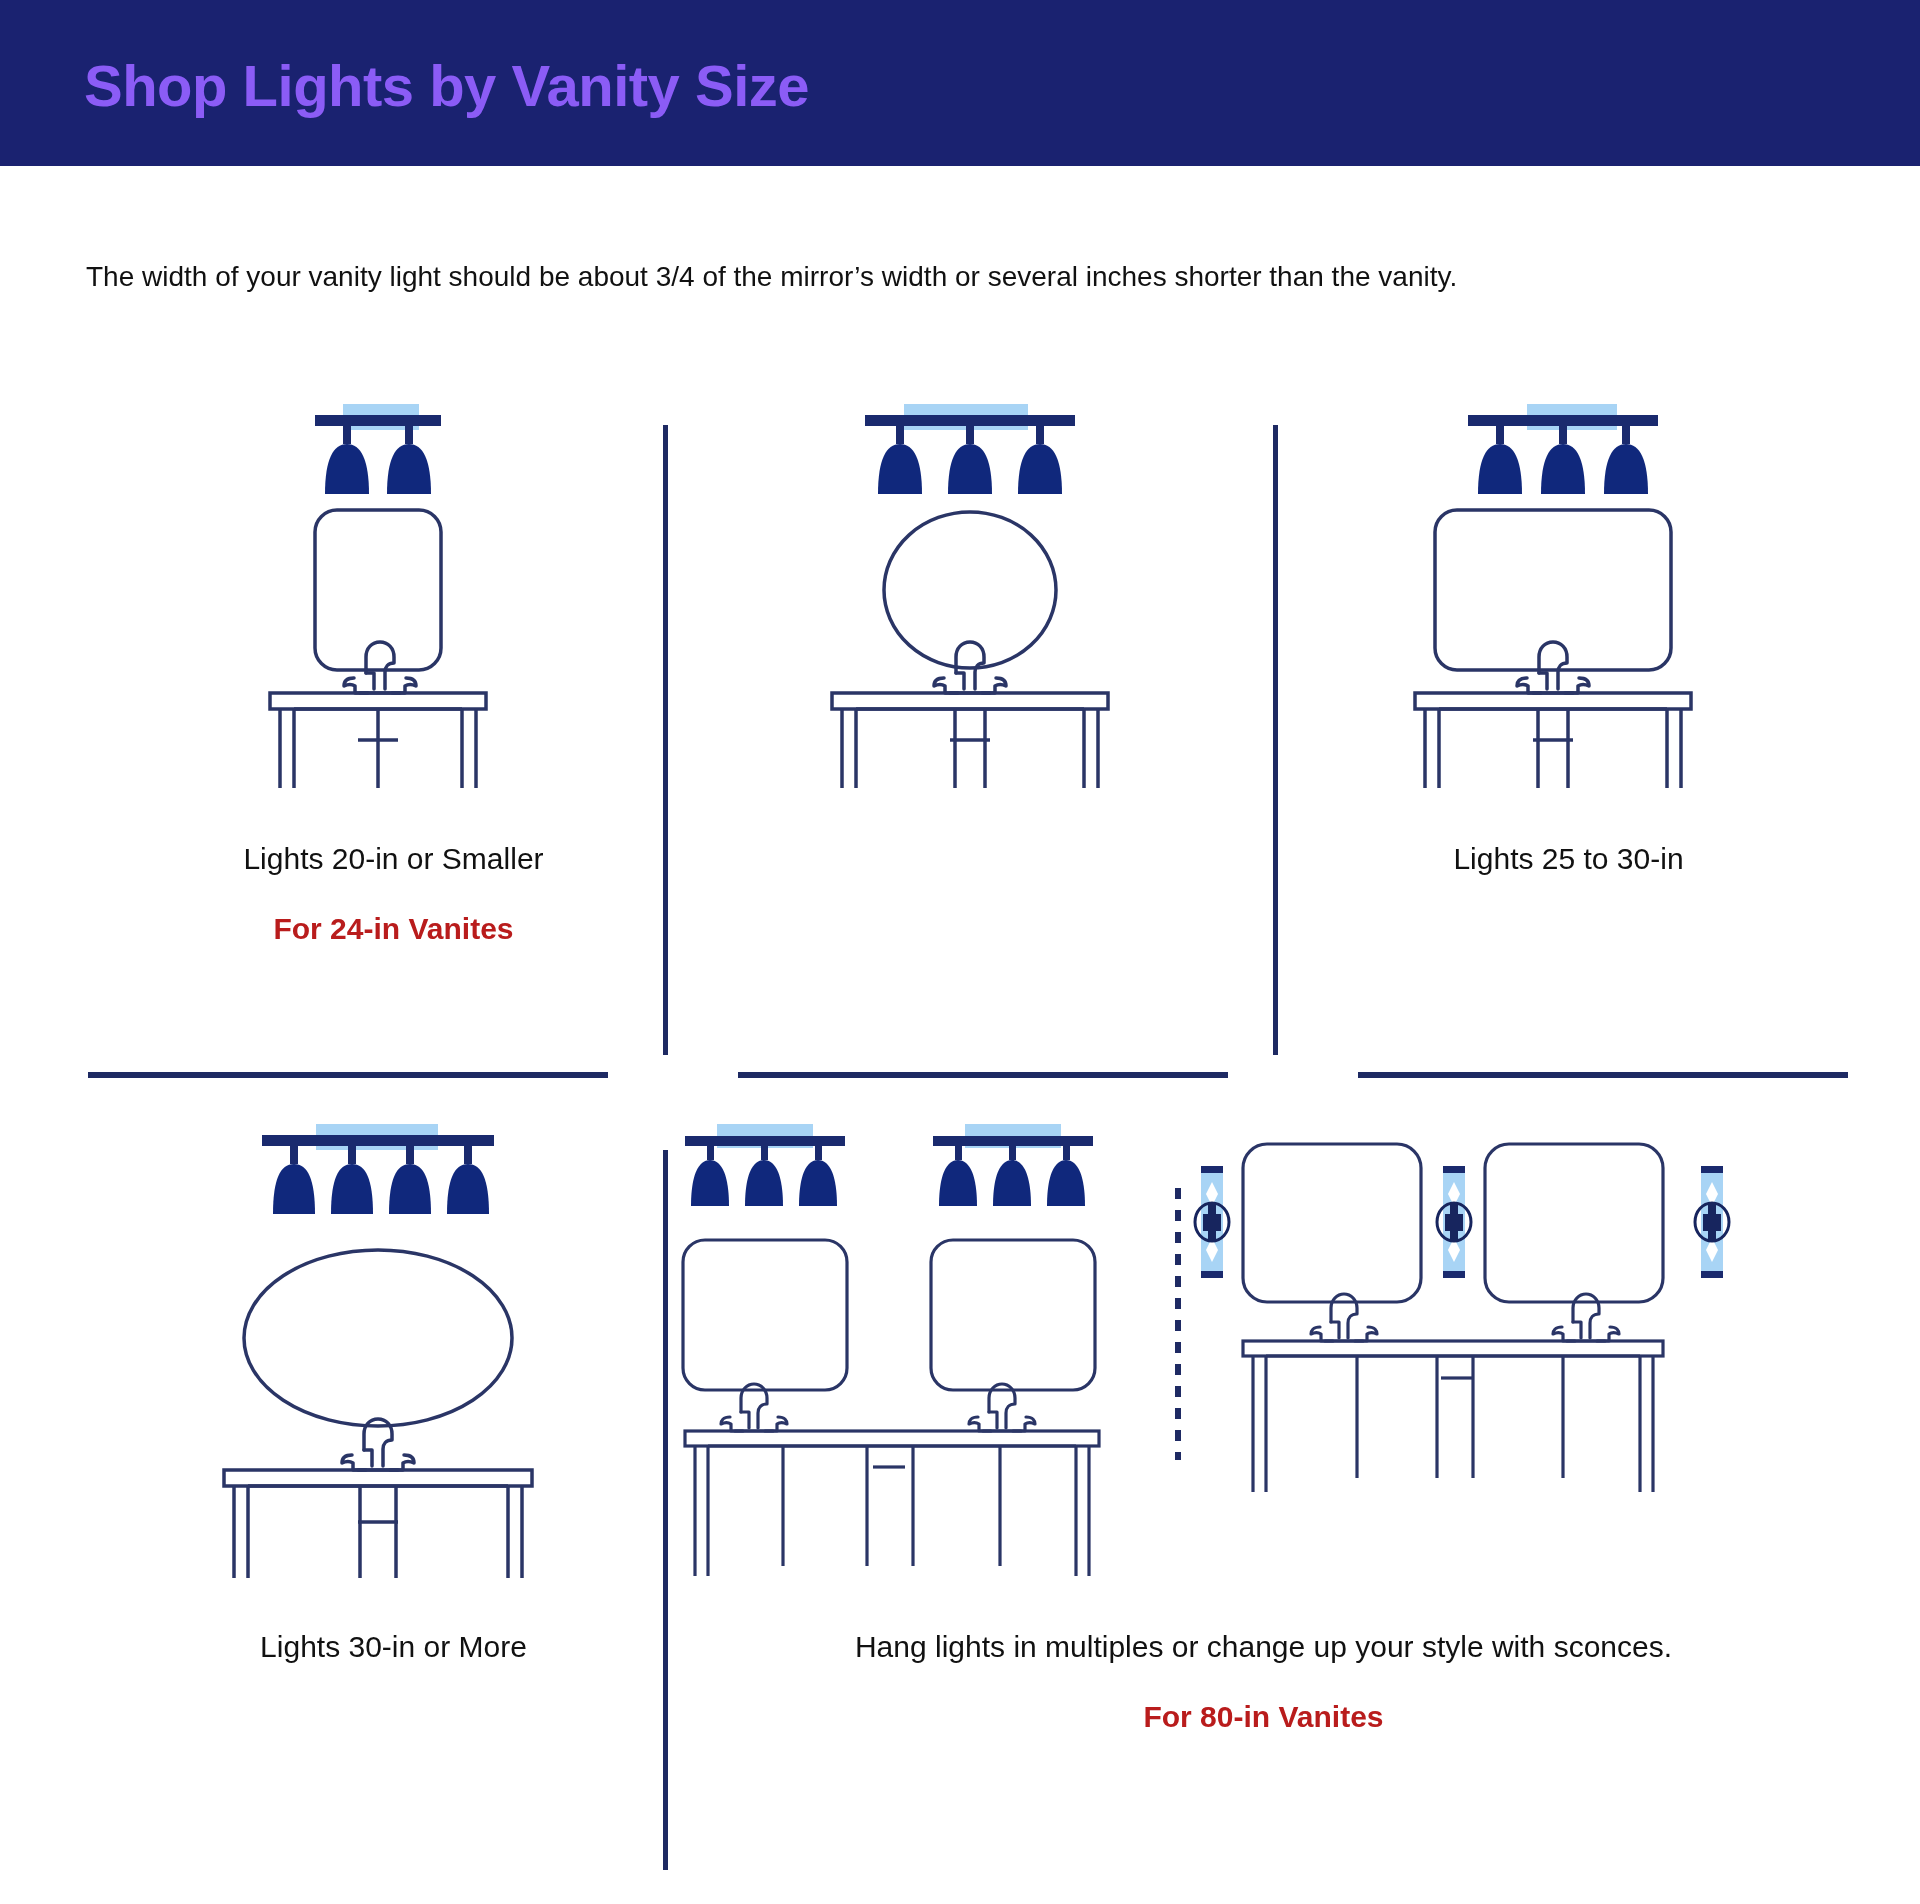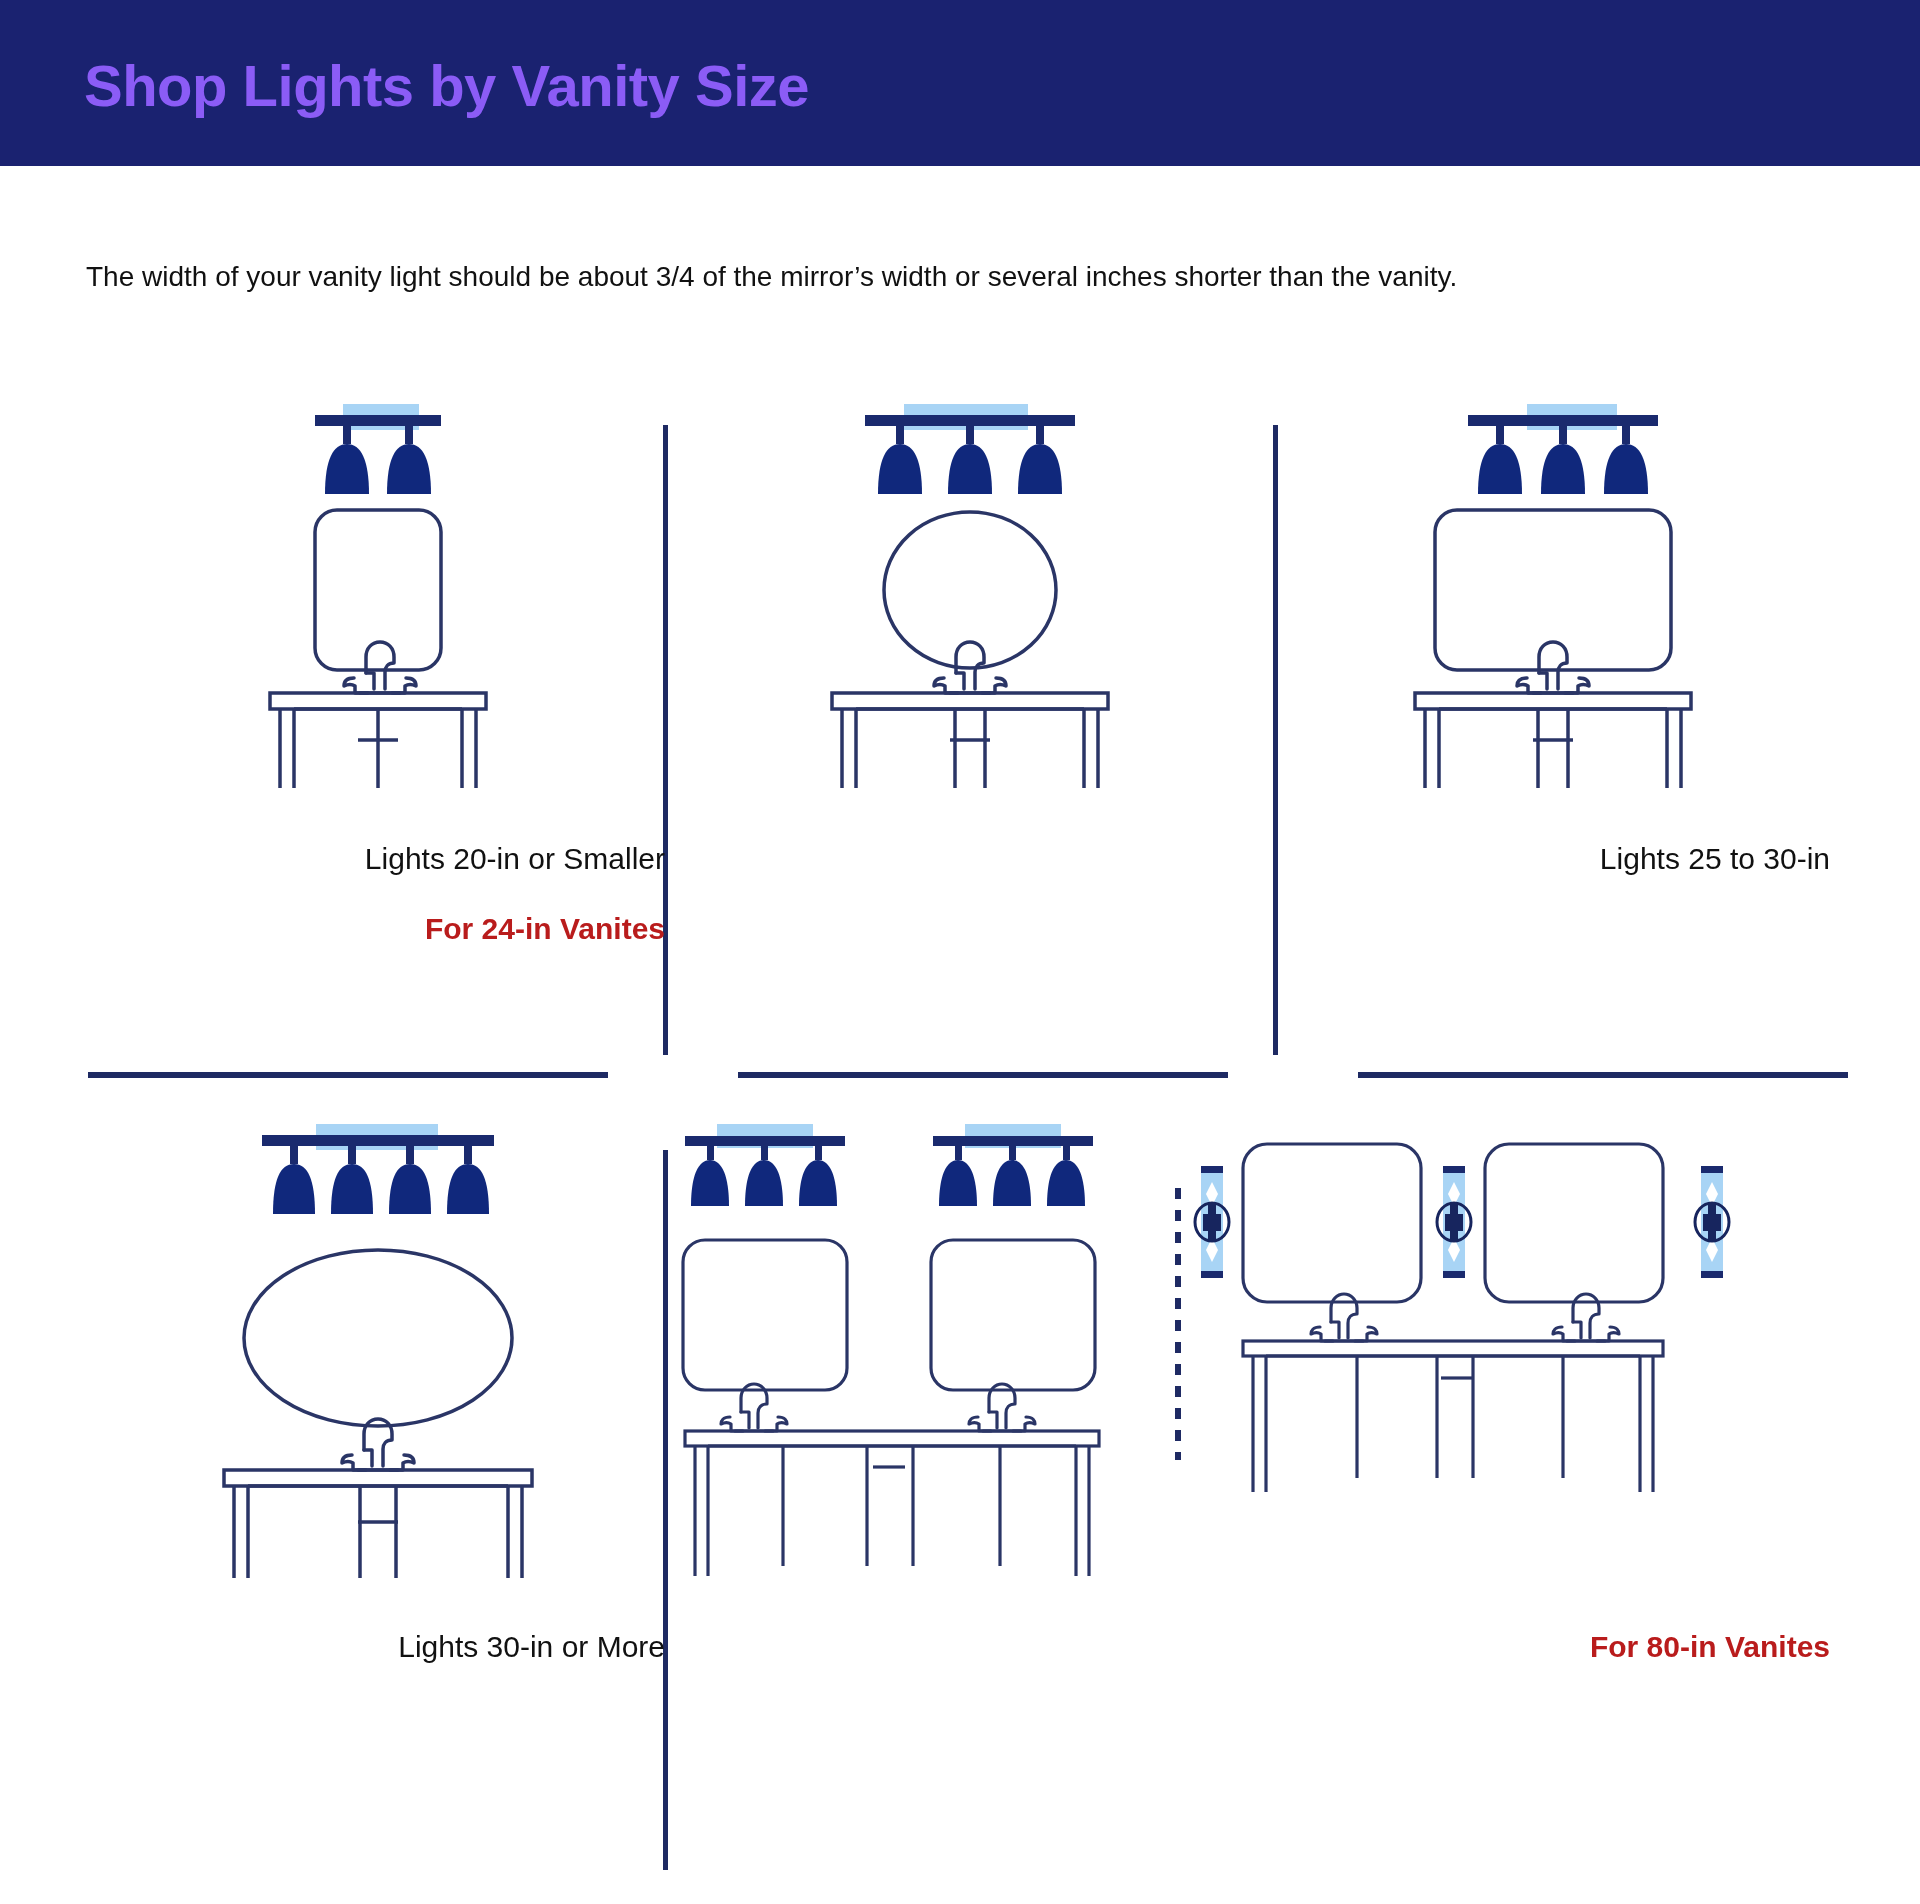--- a/index.html
+++ b/index.html
@@ -75,23 +75,23 @@
   .art {
     position: relative;
     width: 100%;
     display: flex;
     justify-content: center;
     align-items: flex-end;
   }
 
   .caption {
     position: absolute;
-    left: 0;
+    left: 16px;
     width: 100%;
-    text-align: right;
+    text-align: center;
   }
   .cap-main {
     font-size: 30px;
     color: #111111;
     font-weight: 400;
     margin-bottom: 36px;
     white-space: nowrap;
   }
   .cap-sub {
     font-size: 30px;
@@ -425,17 +425,18 @@
           <path d="M172 226 L172 348"></path>
           <path d="M252 226 L252 348"></path>
           <path d="M288 226 L288 348"></path>
           <path d="M378 226 L378 348"></path>
         </g>
         <path d="M256 248 L288 248" stroke="#2a3566" stroke-width="3.2"></path>
       </svg>
     </div>
 
     <div class="caption" style="top:500px;">
+      <div class="cap-main">Hang lights in multiples or change up your style with sconces.</div>
       <div class="cap-sub">For 80-in Vanites</div>
     </div>
   </div>
 
 </div>
 
 </body></html>

